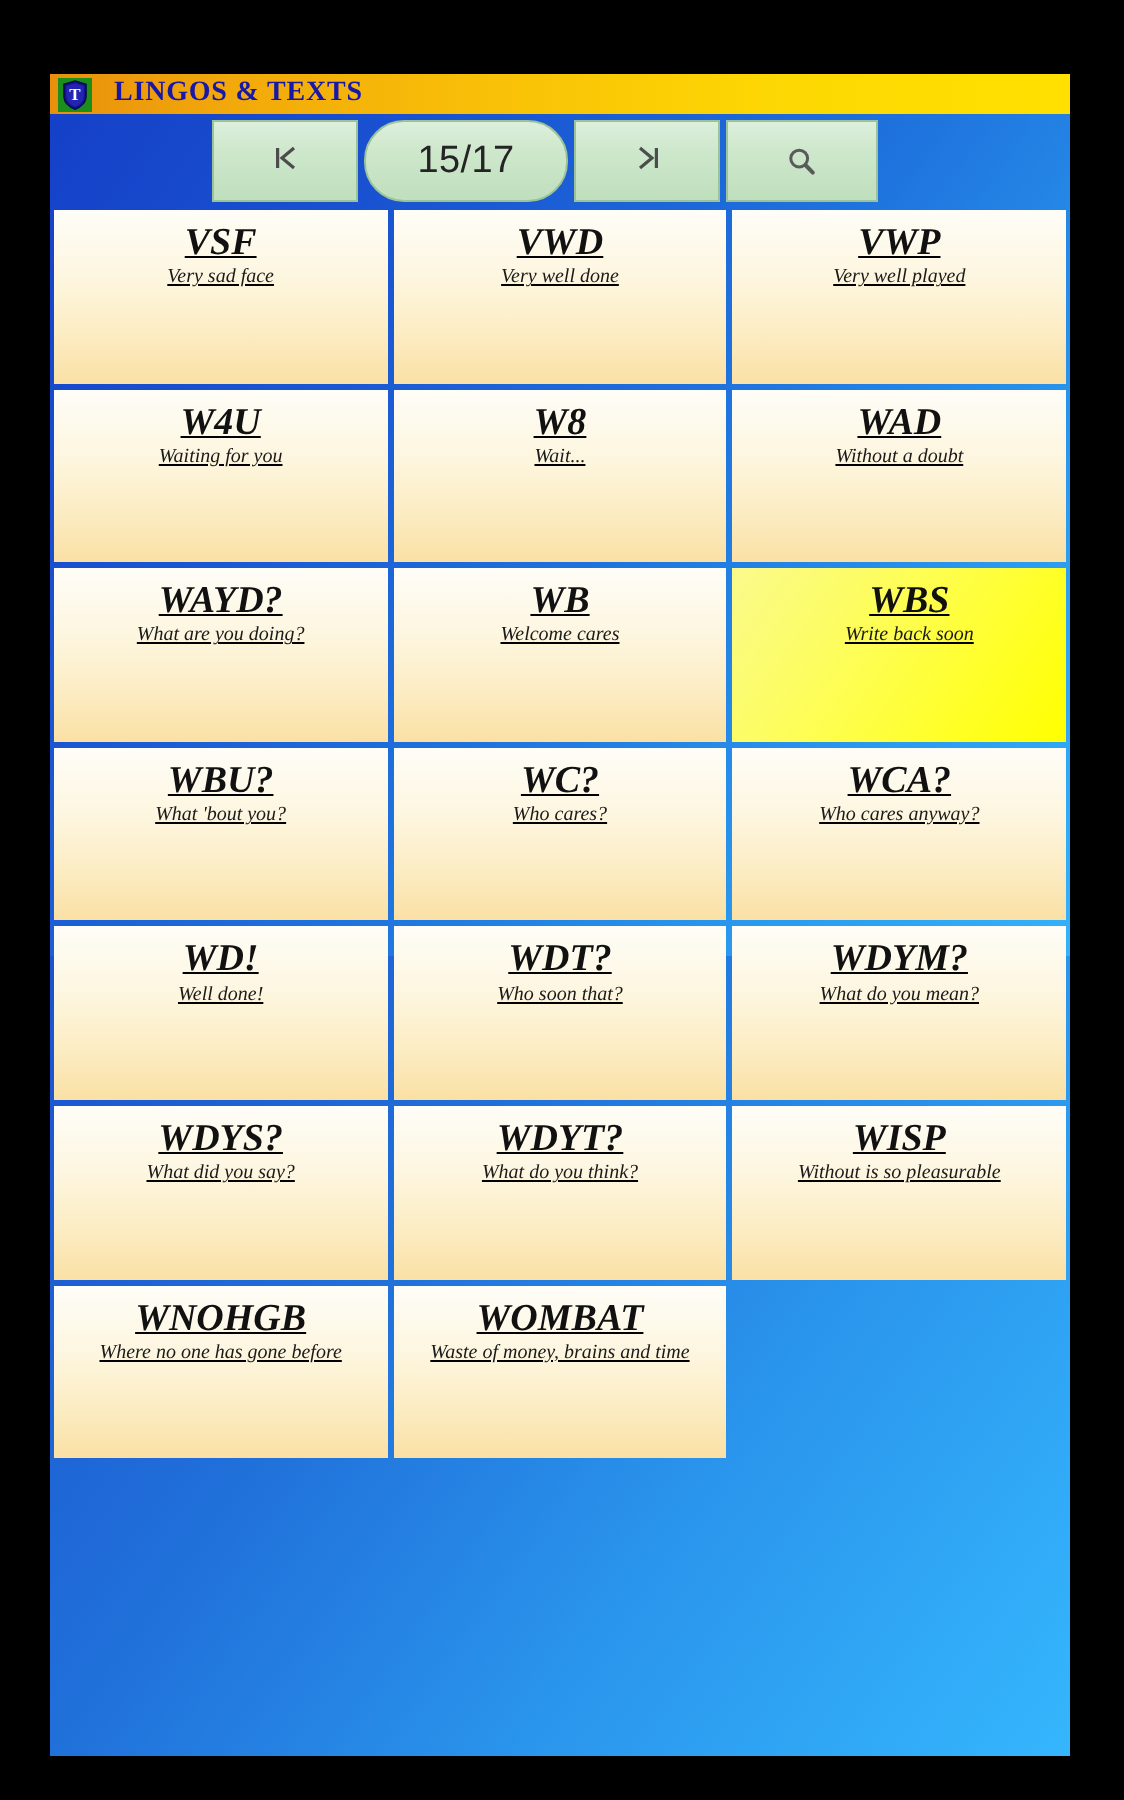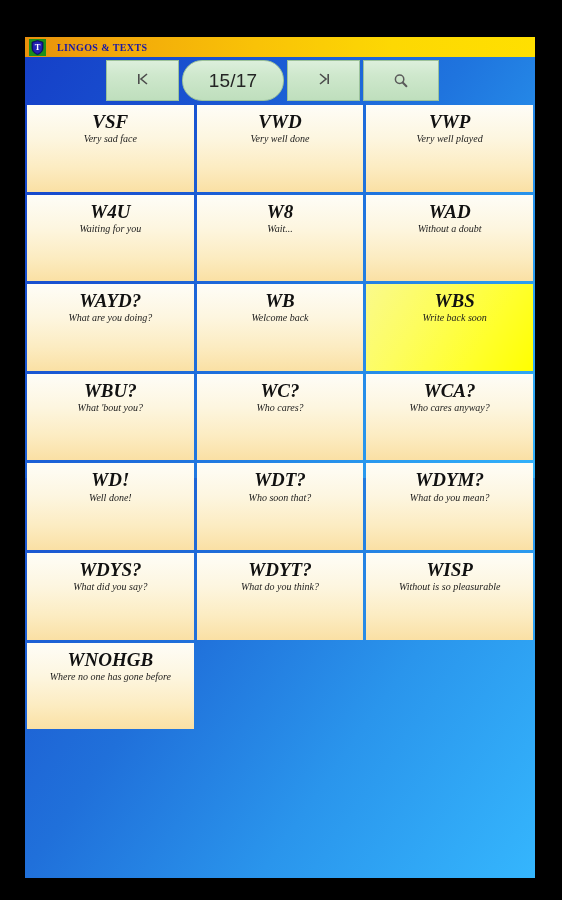--- a/index.html
+++ b/index.html
@@ -42,21 +42,21 @@
     height: 17px;
     flex: 0 0 17px;
     position: relative;
     display: block;
   }
   #app-icon svg { display: block; }
   #app-title {
     margin-left: 11px;
     font-family: "Liberation Serif", serif;
     font-weight: bold;
-    font-size: 10px;
+    font-size: 14px;
     letter-spacing: 0.4px;
     color: #1717a8;
     white-space: nowrap;
   }
 
   
   #appbody {
     position: absolute;
     left: 25px;
     top: 57px;
@@ -132,20 +132,21 @@
   .card {
     background: linear-gradient(to bottom, #fefdf7 0%, #fdf6e0 38%, #fcecc2 72%, #fae0a4 100%);
     display: flex;
     flex-direction: column;
     align-items: center;
     justify-content: flex-start;
     box-sizing: border-box;
     padding: 6px 6px 0 6px;
     overflow: hidden;
     cursor: pointer;
+    text-decoration: underline;
   }
   .card.selected {
     background: linear-gradient(125deg, #fafa8c 0%, #fdfd5e 35%, #ffff2b 70%, #ffff00 100%);
     padding-left: 16px;
   }
   .card-abbr {
     font-family: "Liberation Serif", serif;
     font-style: italic;
     font-weight: bold;
     font-size: 19px;
@@ -244,21 +245,21 @@
       <div class="card">
         <div class="card-abbr">WAD</div>
         <div class="card-meaning">Without a doubt</div>
       </div>
       <div class="card">
         <div class="card-abbr">WAYD?</div>
         <div class="card-meaning">What are you doing?</div>
       </div>
       <div class="card">
         <div class="card-abbr">WB</div>
-        <div class="card-meaning">Welcome back</div>
+        <div class="card-meaning">Welcome cares</div>
       </div>
       <div class="card selected">
         <div class="card-abbr">WBS</div>
         <div class="card-meaning">Write back soon</div>
       </div>
       <div class="card">
         <div class="card-abbr">WBU?</div>
         <div class="card-meaning">What 'bout you?</div>
       </div>
       <div class="card">
@@ -290,15 +291,19 @@
         <div class="card-meaning">What do you think?</div>
       </div>
       <div class="card">
         <div class="card-abbr">WISP</div>
         <div class="card-meaning">Without is so pleasurable</div>
       </div>
       <div class="card">
         <div class="card-abbr">WNOHGB</div>
         <div class="card-meaning">Where no one has gone before</div>
       </div>
+      <div class="card">
+        <div class="card-abbr">WOMBAT</div>
+        <div class="card-meaning">Waste of money, brains and time</div>
+      </div>
     </div>
 
 </div>
 
 </body></html>

